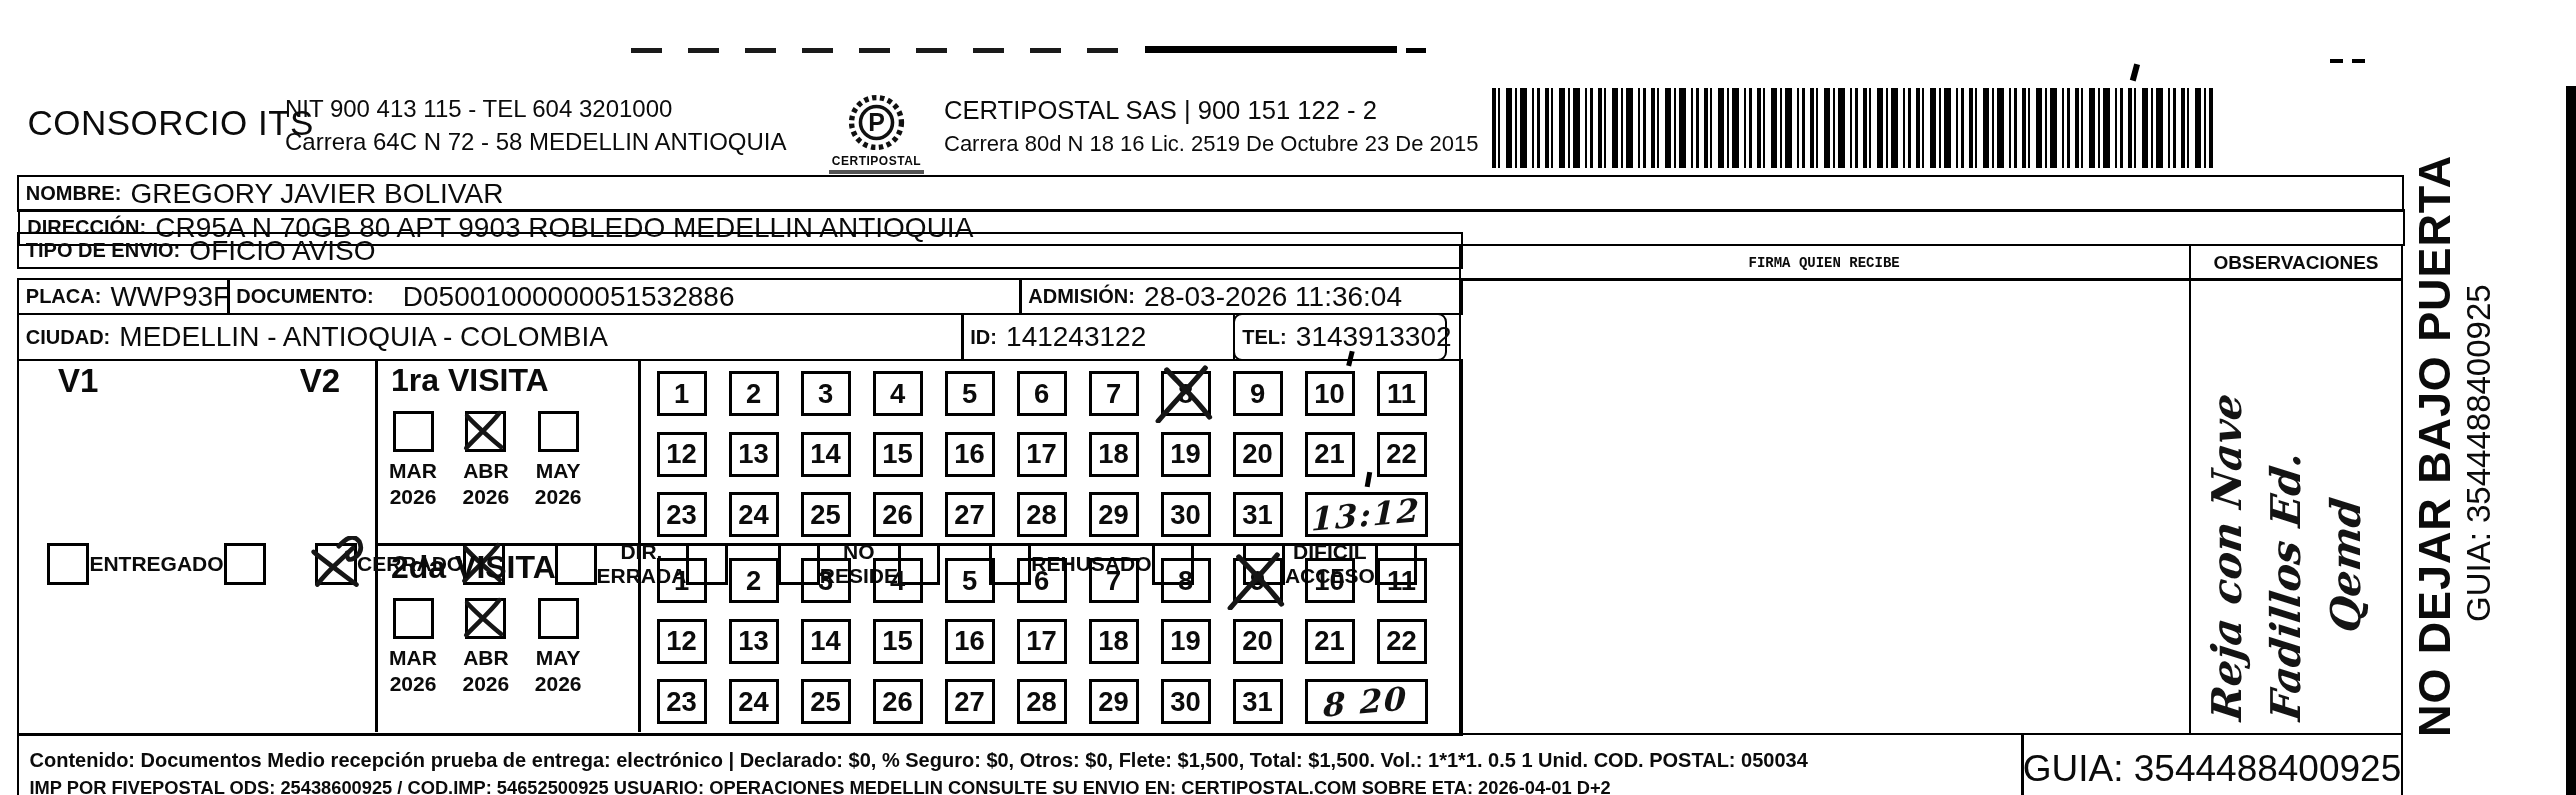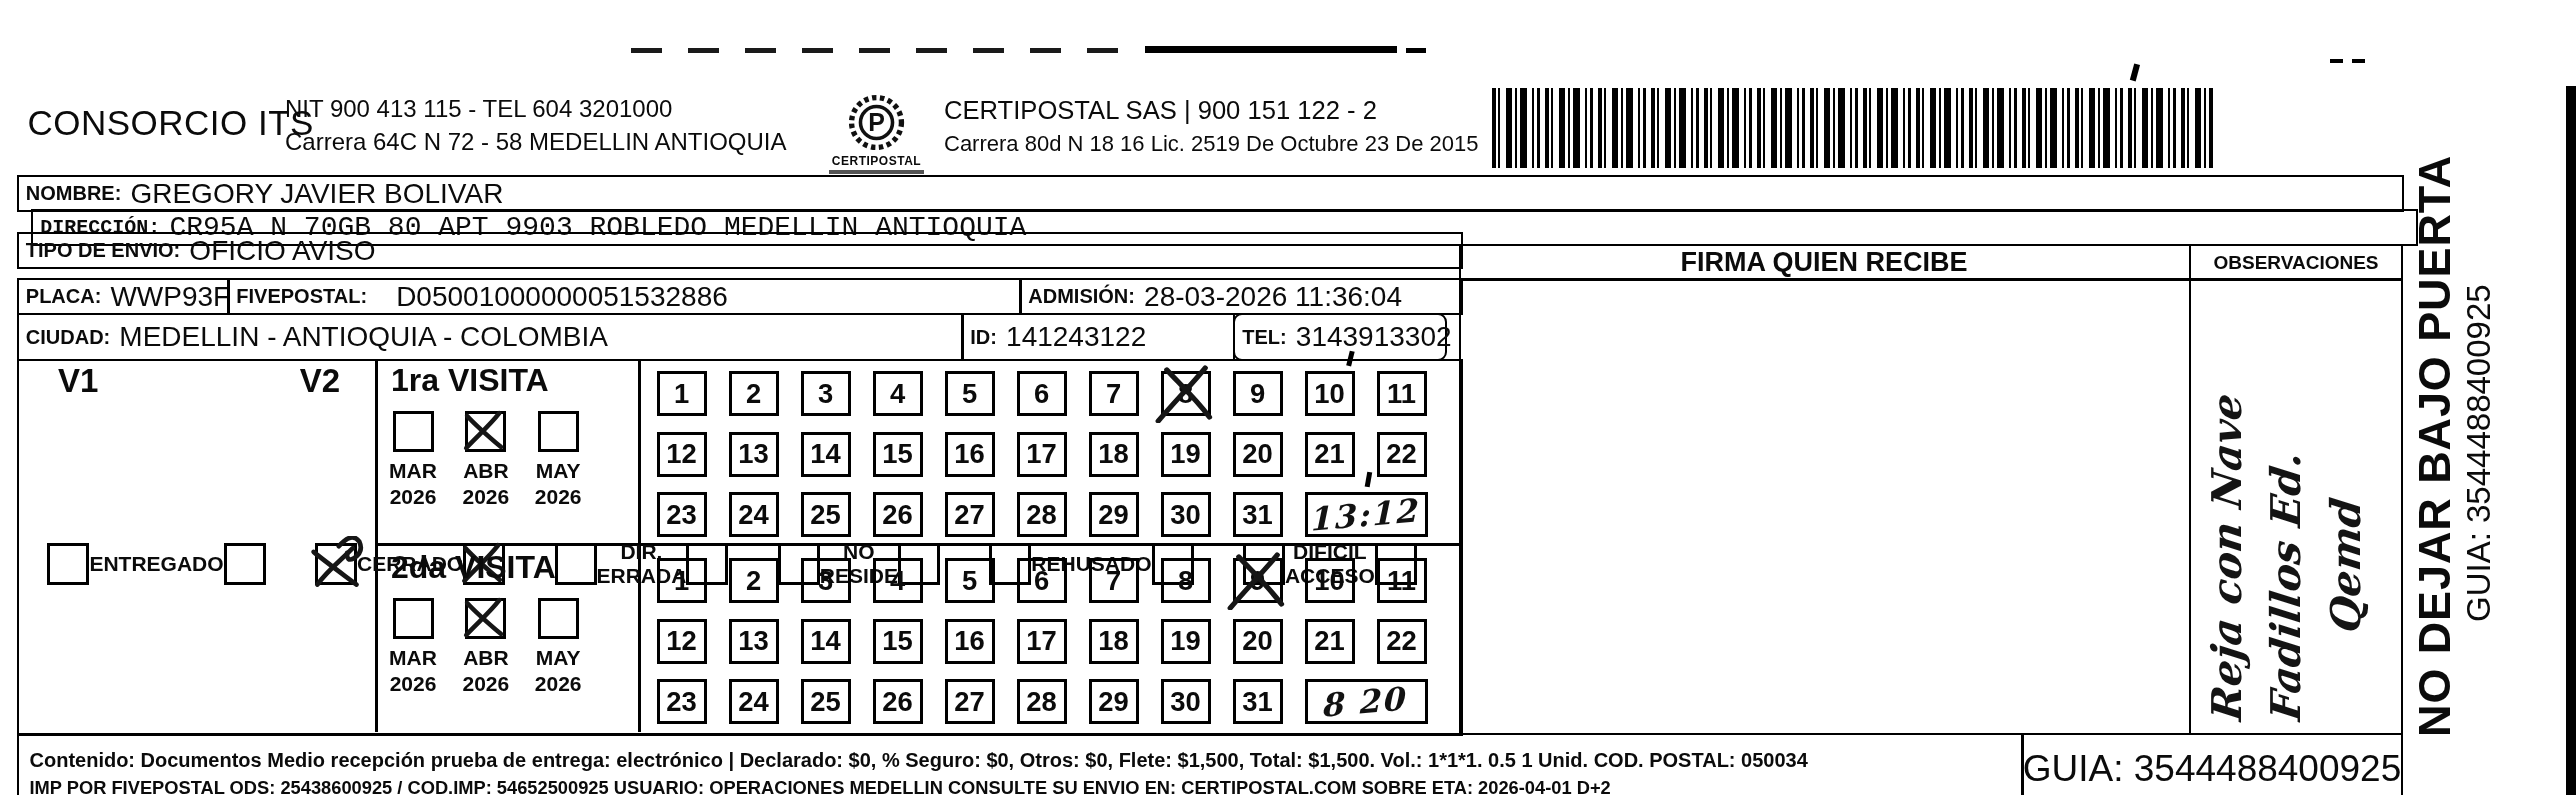--- a/index.html
+++ b/index.html
@@ -30,25 +30,25 @@
   .barcode{left:1492px;top:42px;width:721px;height:80px;
     background:repeating-linear-gradient(90deg,
       #000 0 3.7px,#fff 3.7px 6.4px,#000 6.4px 8.2px,#fff 8.2px 13.7px,#000 13.7px 20px,#fff 20px 23px,
       #000 23px 25px,#fff 25px 28px,#000 28px 35px,#fff 35px 40px,#000 40px 42px,
       #fff 42px 45px,#000 45px 48px,#fff 48px 53px);}
   
   .cell{position:absolute;border:2.7px solid #000;box-sizing:border-box;display:flex;align-items:center;background:#fff0;}
   .flabel{font-weight:bold;font-size:20px;margin:0 9.1px 0 7.3px;white-space:nowrap;}
   .fvalue{font-size:28px;white-space:nowrap;}
   .c-nombre{left:16.5px;top:129px;width:2387px;height:37px;}
-  .c-dir{left:31px;top:163px;width:2387px;height:37px;font-family:Liberation Mono, monospace;}
+  .c-dir{left:18px;top:163px;width:2387px;height:37px;}
   .c-tipo{left:16.5px;top:186px;width:1446px;height:37px;}
   .c-firma-h{left:1459px;top:198px;width:732px;height:37px;justify-content:center;}
   .c-obs-h{left:2189px;top:198px;width:214px;height:37px;justify-content:center;}
-  .c-firma-h .flabel{font-size:27px;}
+  .c-firma-h .flabel{font-size:14px;font-family:Liberation Mono, monospace;}
   .c-obs-h .flabel{font-size:19px;margin:0;}
   .c-placa{left:16.5px;top:232px;width:213px;height:37px;}
   .c-doc{left:227px;top:232px;width:795px;height:37px;}
   .c-doc .fvalue{margin-left:20px;}
   .c-adm{left:1019px;top:232px;width:444px;height:37px;}
   .c-ciudad{left:16.5px;top:267px;width:947px;height:48px;}
   .c-id{left:961px;top:267px;width:274px;height:48px;}
   .c-tel{left:1233px;top:267px;width:214px;height:48px;border-radius:9px;}
   .c-body{left:16.5px;top:313px;width:1446px;height:377px;}
   .c-firma-a{left:1459px;top:232px;width:732px;height:457px;}
@@ -150,21 +150,21 @@
     <span class="flabel">FIRMA QUIEN RECIBE</span>
   </div>
   <div class="cell c-obs-h">
     <span class="flabel">OBSERVACIONES</span>
   </div>
   <div class="cell c-placa">
     <span class="flabel">PLACA:</span>
     <span class="fvalue">WWP93F</span>
   </div>
   <div class="cell c-doc">
-    <span class="flabel">FIVEPOSTAL:</span>
+    <span class="flabel">DOCUMENTO:</span>
     <span class="fvalue">D05001000000051532886</span>
   </div>
   <div class="cell c-adm">
     <span class="flabel">ADMISIÓN:</span>
     <span class="fvalue">28-03-2026 11:36:04</span>
   </div>
   <div class="cell c-ciudad">
     <span class="flabel">CIUDAD:</span>
     <span class="fvalue">MEDELLIN - ANTIOQUIA - COLOMBIA</span>
   </div>

